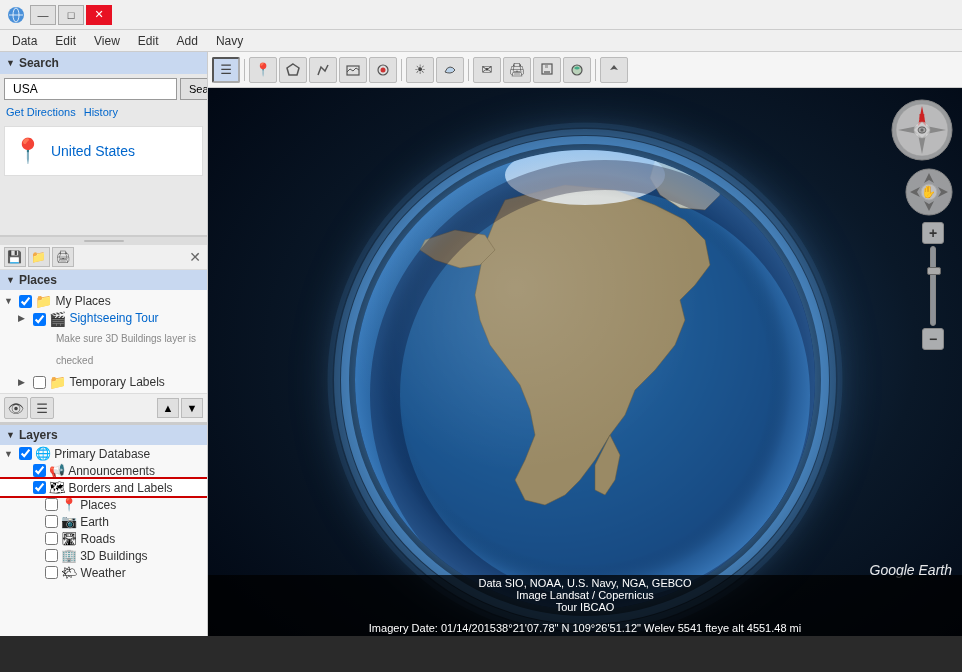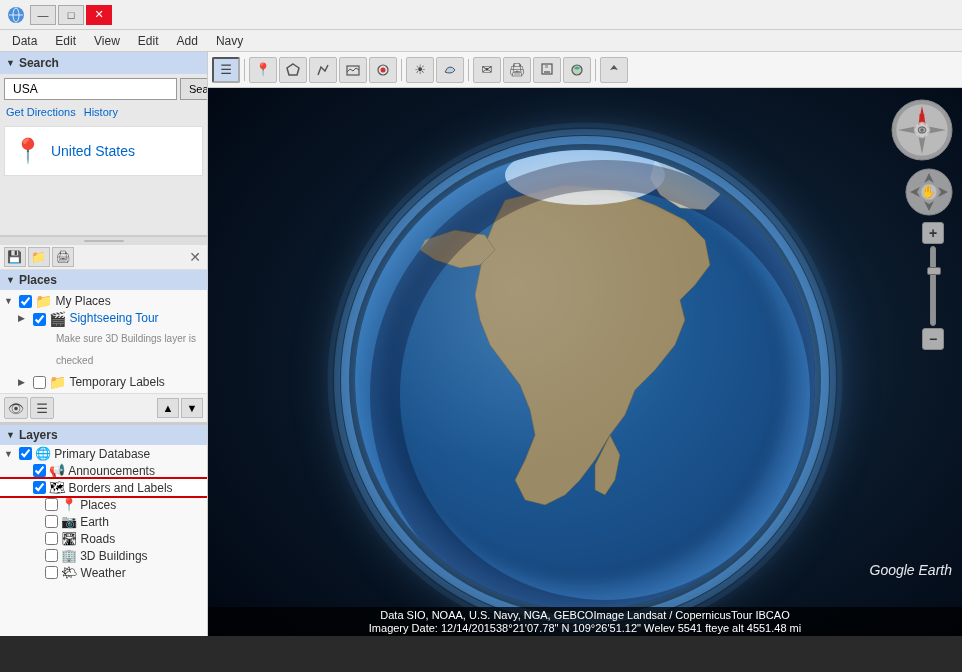--- a/index.html
+++ b/index.html
@@ -629,26 +629,26 @@
         <div style="width:14px;height:8px;background:#aaa;border:1px solid #666;border-radius:2px;position:absolute;left:-4px;top:20px;"></div>
       </div>
       <div class="zoom-btn" style="width:22px;height:22px;background:rgba(200,200,200,0.85);border:1px solid #888;border-radius:3px;display:flex;align-items:center;justify-content:center;font-size:14px;font-weight:bold;cursor:pointer;color:#333;line-height:1;">−</div>
     </div>
 
     <div style="position:absolute;bottom:58px;right:10px;color:white;font-size:14px;font-style:italic;opacity:0.9;">
       <span>Google Earth</span>
     </div>
 
     <div id="statusbar" style="position:absolute;bottom:0;left:0;right:0;background:rgba(0,0,0,0.75);color:white;padding:2px 8px;">
-      <div style="display:flex;flex-direction:row;align-items:center;margin-bottom:1px;">
+      <div style="display:flex;flex-direction:column;align-items:center;margin-bottom:9px;">
         <span style="font-size:11px;">Data SIO, NOAA, U.S. Navy, NGA, GEBCO</span>
         <span style="font-size:11px;">Image Landsat / Copernicus</span>
         <span style="font-size:11px;">Tour IBCAO</span>
       </div>
       <div style="display:flex;justify-content:space-between;font-size:11px;">
-        <span>Imagery Date: 12/14/2015</span>
+        <span>Imagery Date: 01/14/2015</span>
         <span>38°21'07.78" N  109°26'51.12" W</span>
         <span>elev 5541 ft</span>
         <span>eye alt 4551.48 mi</span>
       </div>
     </div>
   </div>
 </div>
 
 </body></html>

